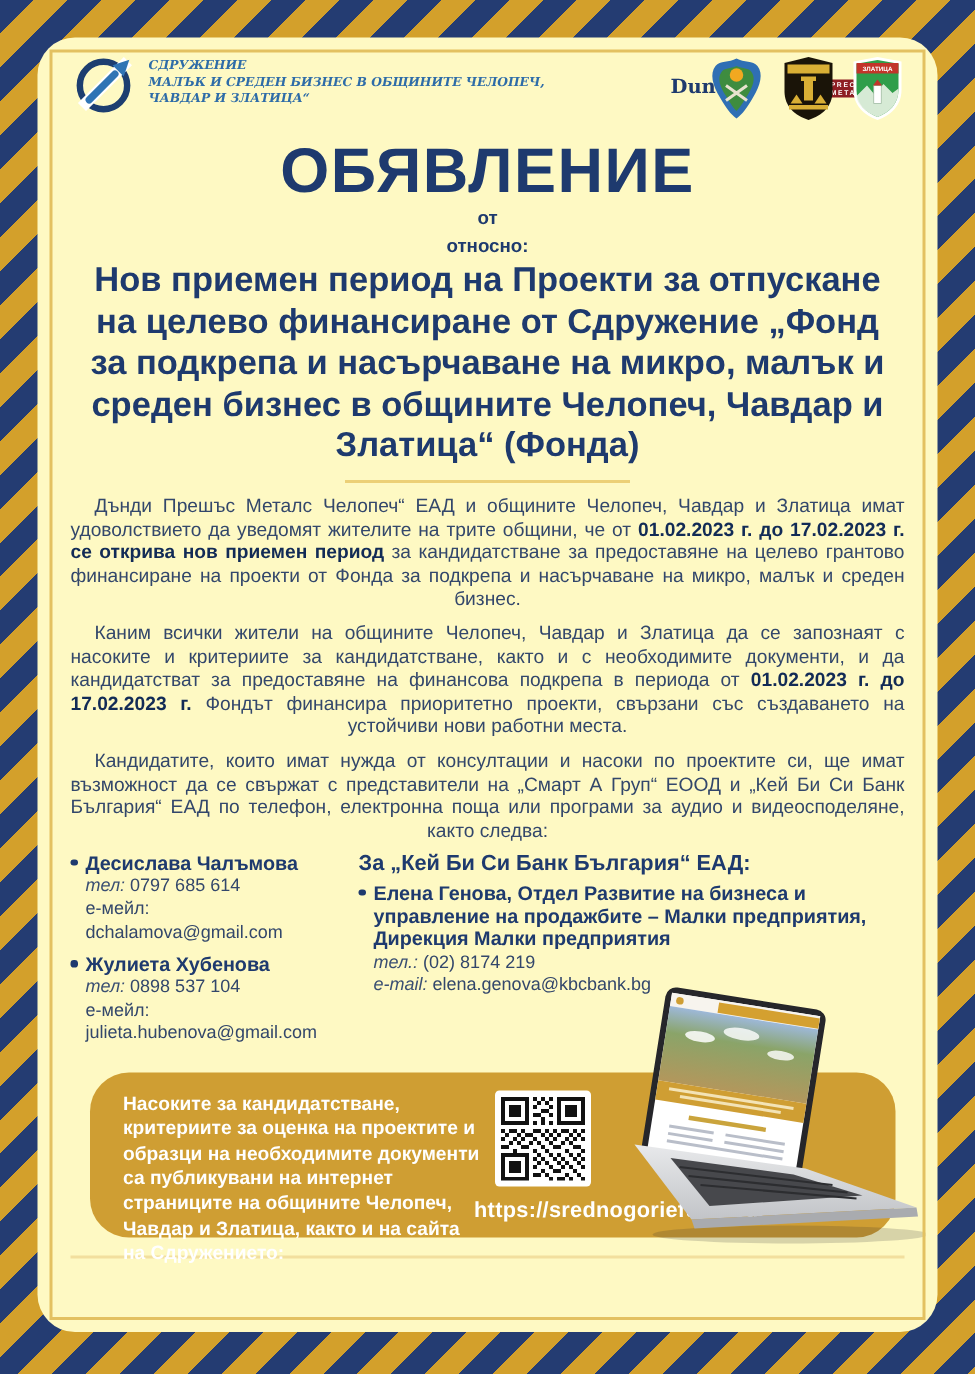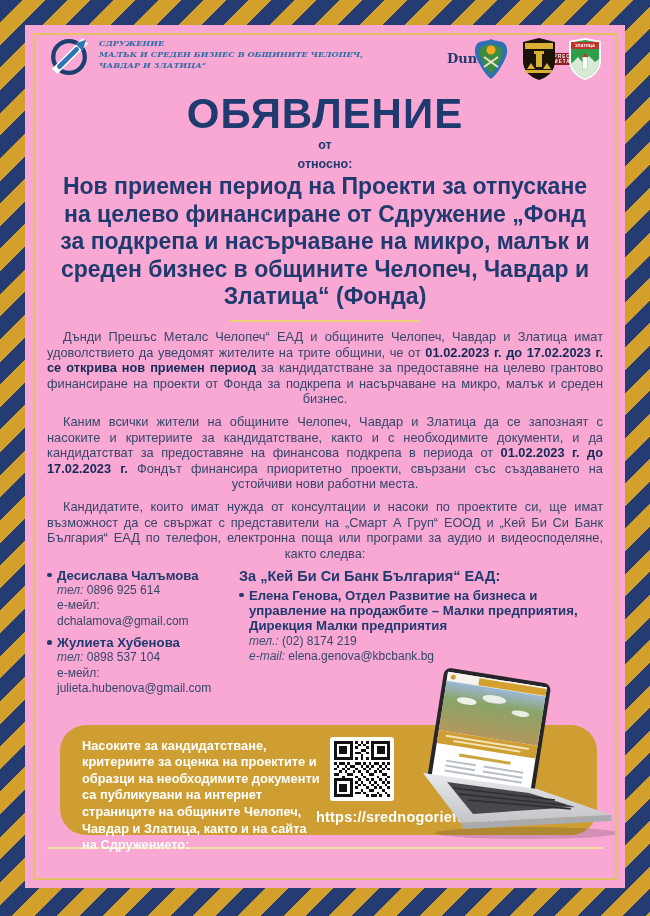--- a/index.html
+++ b/index.html
@@ -4,21 +4,21 @@
 <style>
   html,body{margin:0;padding:0;}
   body{
     width:650px;height:916px;
     font-family:"Liberation Sans",sans-serif;
     position:relative;overflow:hidden;
     background:repeating-linear-gradient(135deg,#243c72 0 16px,#d3a02b 16px 32px);
   }
   .card{
     position:absolute;left:25px;top:25px;right:25px;bottom:28px;
-    background:#f9a8d4;overflow:hidden;
+    background:#fef9c3;overflow:hidden;border-radius:25px;
   }
   .inner-frame{
     position:absolute;inset:8px;border:2px solid #e3c161;pointer-events:none;z-index:5;
   }
   .content{position:absolute;inset:0;padding:10px 22px 0;box-sizing:border-box;}
   
   .header{display:flex;justify-content:space-between;align-items:flex-start;height:56px;margin-bottom:2px;}
   .org-logo{display:flex;gap:8px;align-items:flex-start;}
   .assoc-icon{width:44px;height:44px;flex:0 0 auto;}
   .org-logo-text{font-family:"DejaVu Serif",serif;font-style:italic;font-weight:bold;
@@ -45,21 +45,21 @@
   .columns{display:flex;gap:14px;margin-top:6px;}
   .col-left{flex:0 0 178px;}
   .col-right{flex:1;}
   .col-heading{font-size:14.5px;font-weight:800;color:#1e3a6e;margin-bottom:4px;}
   .contact{position:relative;padding-left:10px;margin-bottom:6px;}
   .dot{position:absolute;left:0;top:5px;width:4.5px;height:4.5px;border-radius:50%;background:#1e3a6e;}
   .cname{font-size:13.2px;font-weight:800;color:#1e3a6e;line-height:1.17;}
   .cline{font-size:12px;color:#33476b;line-height:1.28;}
   .cline .lbl{font-style:italic;color:#3a4f73;}
   
-  .note-row{position:relative;margin-top:22px;height:112px;}
+  .note-row{position:relative;margin-top:12px;height:112px;}
   .yellow-box{position:absolute;left:13px;top:0;width:537px;height:110px;background:#cf9e33;border-radius:26px;z-index:1;}
   .note-text{position:absolute;left:22px;top:13px;width:240px;font-size:12.8px;font-weight:bold;color:#ffffff;line-height:1.3;}
   .qr-tile{position:absolute;left:270px;top:12px;width:64px;height:64px;background:#ffffff;border-radius:3px;padding:4px;box-sizing:border-box;}
   .qr-tile svg{width:100%;height:100%;}
   .note-url{position:absolute;left:256px;top:84px;font-size:14.5px;font-weight:800;color:#ffffff;letter-spacing:0.2px;}
   .laptop{position:absolute;left:330px;top:-58px;width:240px;height:175px;z-index:2;}
   .laptop svg{width:100%;height:100%;}
   
   .divider-full{height:2px;background:#f2df9e;margin-top:10px;}
 </style>
@@ -131,21 +131,21 @@
 
     <p class="para"><span>Дънди Прешъс Металс Челопеч“ ЕАД и общините Челопеч, Чавдар и Златица имат удоволствието да уведомят жителите на трите общини, че от </span><b>01.02.2023 г. до 17.02.2023 г. се открива нов приемен период</b><span> за кандидатстване за предоставяне на целево грантово финансиране на проекти от Фонда за подкрепа и насърчаване на микро, малък и среден бизнес.</span></p>
     <p class="para"><span>Каним всички жители на общините Челопеч, Чавдар и Златица да се запознаят с насоките и критериите за кандидатстване, както и с необходимите документи, и да кандидатстват за предоставяне на финансова подкрепа в периода от </span><b>01.02.2023 г. до 17.02.2023 г.</b><span> Фондът финансира приоритетно проекти, свързани със създаването на устойчиви нови работни места.</span></p>
     <p class="para">Кандидатите, които имат нужда от консултации и насоки по проектите си, ще имат възможност да се свържат с представители на „Смарт А Груп“ ЕООД и „Кей Би Си Банк България“ ЕАД по телефон, електронна поща или програми за аудио и видеосподеляне, както следва:</p>
 
     <div class="columns">
       <div class="col-left">
         <div class="contact">
           <span class="dot"></span>
           <div class="cname">Десислава Чалъмова</div>
-          <div class="cline"><span class="lbl">тел:</span> <span>0896 925 614</span></div>
+          <div class="cline"><span class="lbl">тел:</span> <span>0797 685 614</span></div>
           <div class="cline lbl">е-мейл:</div>
           <div class="cline">dchalamova@gmail.com</div>
         </div>
         <div class="contact">
           <span class="dot"></span>
           <div class="cname">Жулиета Хубенова</div>
           <div class="cline"><span class="lbl">тел:</span> <span>0898 537 104</span></div>
           <div class="cline lbl">е-мейл:</div>
           <div class="cline">julieta.hubenova@gmail.com</div>
         </div>

